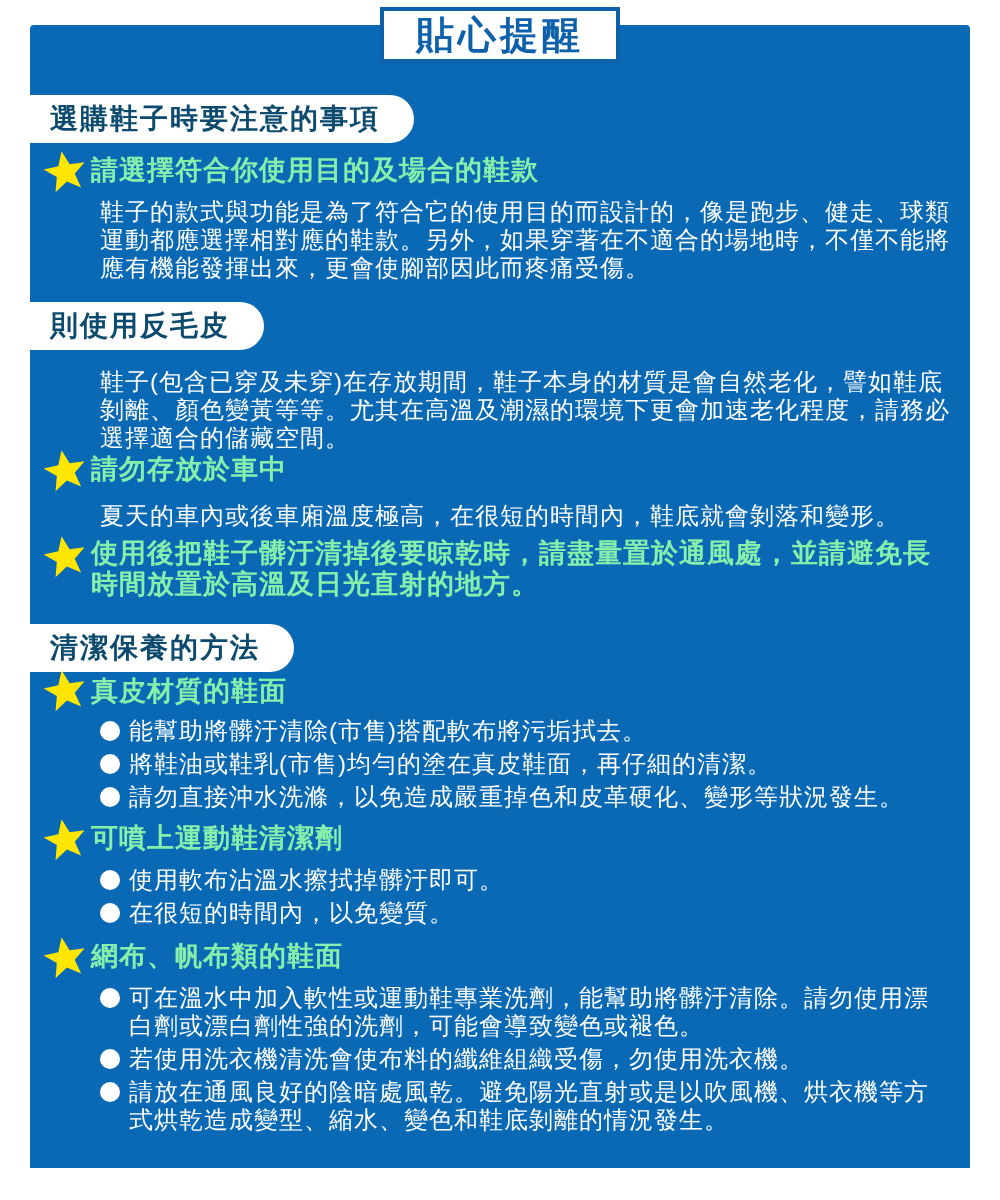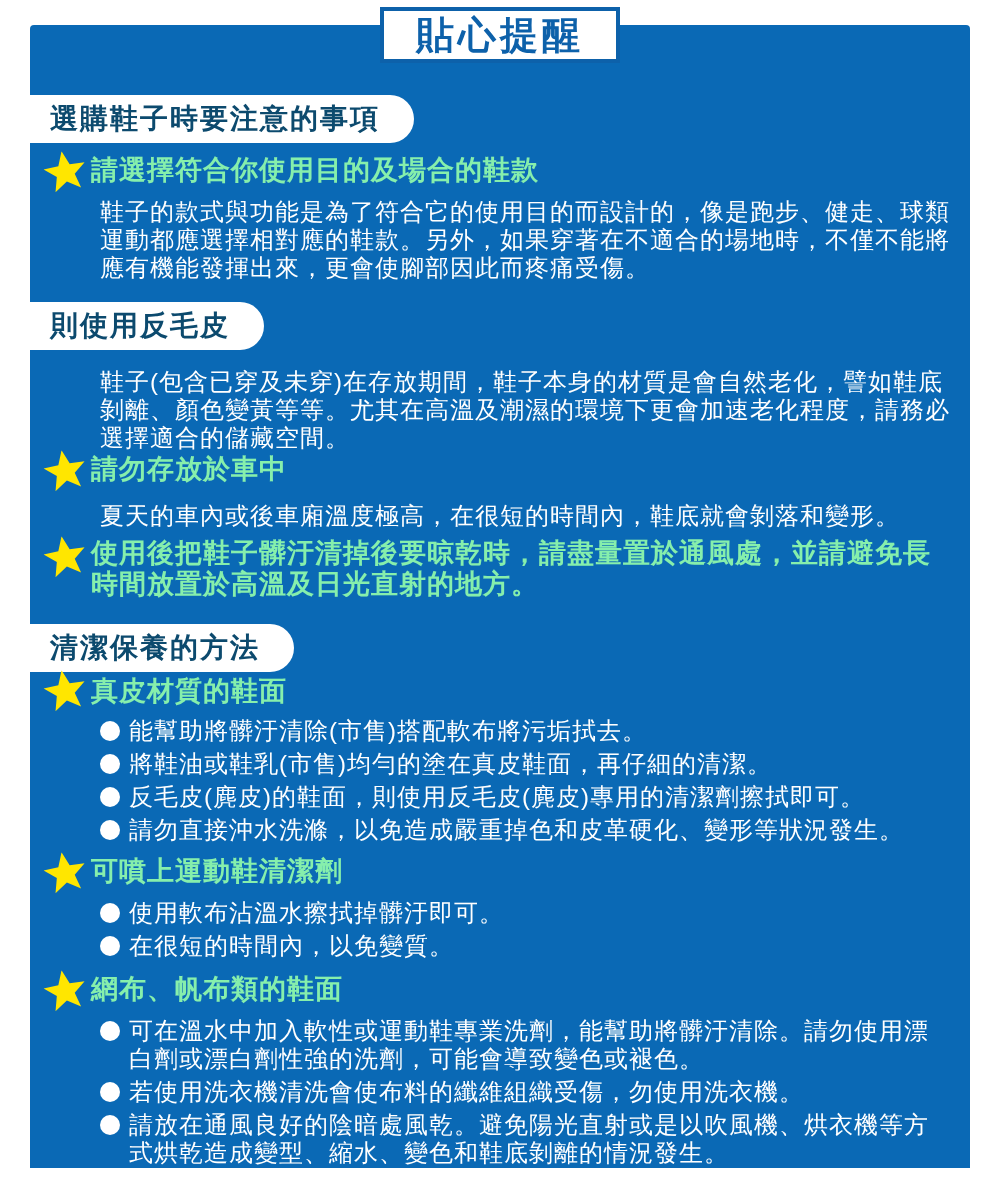--- a/index.html
+++ b/index.html
@@ -127,24 +127,20 @@
       <div class="bullet-row">
         <div class="dot"></div>
         <div class="bullet-text">能幫助將髒汙清除(市售)搭配軟布將污垢拭去。</div>
       </div>
       <div class="bullet-row">
         <div class="dot"></div>
         <div class="bullet-text">將鞋油或鞋乳(市售)均勻的塗在真皮鞋面，再仔細的清潔。</div>
       </div>
       <div class="bullet-row">
         <div class="dot"></div>
-        <div class="bullet-text">反毛皮(麂皮)的鞋面，則使用反毛皮(麂皮)專用的清潔劑擦拭即可。</div>
-      </div>
-      <div class="bullet-row">
-        <div class="dot"></div>
         <div class="bullet-text">請勿直接沖水洗滌，以免造成嚴重掉色和皮革硬化、變形等狀況發生。</div>
       </div>
     </div>
 
     <div class="star-row">
       <svg class="star-icon" viewBox="0 0 50 48" xmlns="http://www.w3.org/2000/svg">
           <polygon fill="#ffe600" points="25,0 31.9,17 50,17.8 35.9,29.3 40.6,47 25,36.9 9.4,47 14.1,29.3 0,17.8 18.1,17"></polygon>
         </svg>
       <div class="star-label">可噴上運動鞋清潔劑</div>
     </div>

